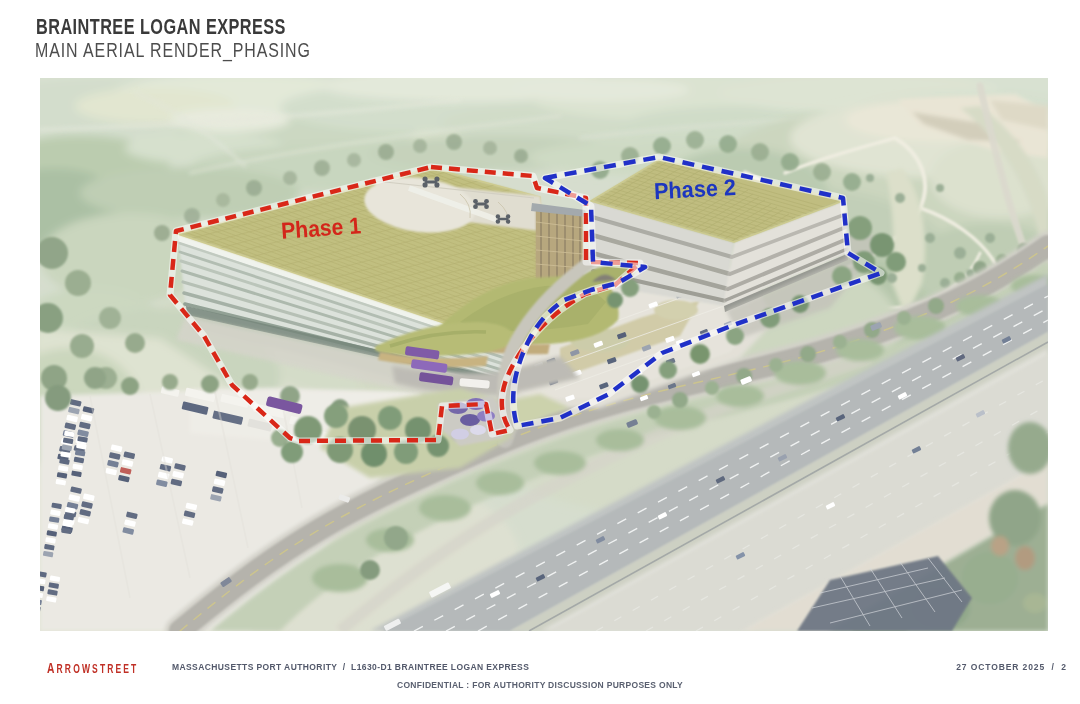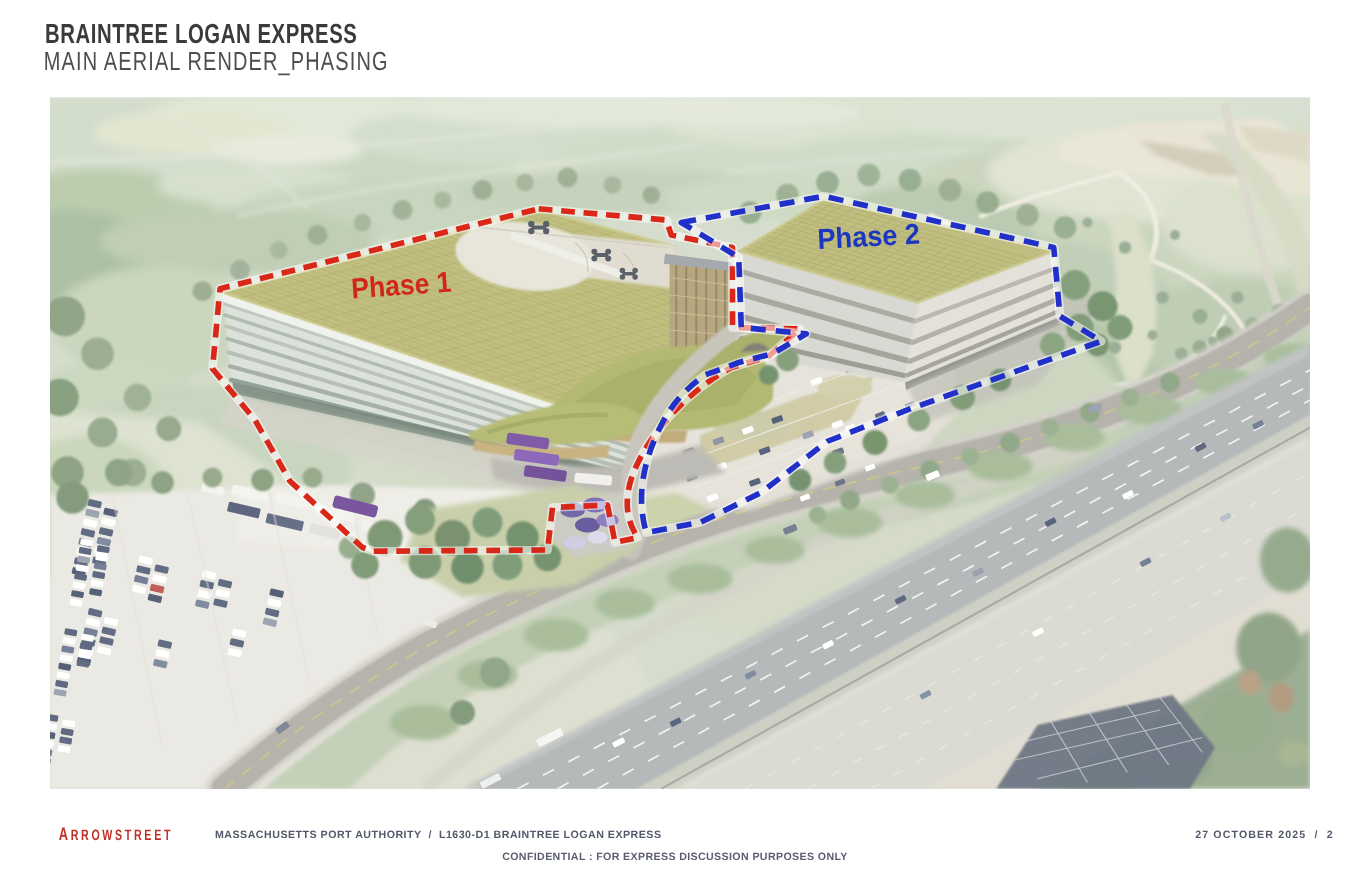--- a/index.html
+++ b/index.html
@@ -717,15 +717,15 @@
 <text x="281" y="158" text-anchor="middle" transform="rotate(-4 281 150)" font-family="Liberation Sans, sans-serif" font-size="23" font-weight="bold" fill="#d3261a" textLength="80" lengthAdjust="spacingAndGlyphs">Phase 1</text>
 
 <text x="655" y="119" text-anchor="middle" transform="rotate(-3 655 112)" font-family="Liberation Sans, sans-serif" font-size="23" font-weight="bold" fill="#1d36bf" textLength="82" lengthAdjust="spacingAndGlyphs">Phase 2</text>
 </svg>
 </div>
 
 <div class="footA"><span style="font-size:14.5px">A</span>RROWSTREET</div>
 
 <div class="footB">MASSACHUSETTS PORT AUTHORITY&nbsp;&nbsp;/&nbsp;&nbsp;L1630-D1 BRAINTREE LOGAN EXPRESS</div>
 
-<div class="footC">CONFIDENTIAL : FOR EXPRESS DISCUSSION PURPOSES ONLY</div>
+<div class="footC">CONFIDENTIAL : FOR AUTHORITY DISCUSSION PURPOSES ONLY</div>
 
 <div class="footD">27 OCTOBER 2025&nbsp;&nbsp;/&nbsp;&nbsp;2</div>
 
 </body></html>

